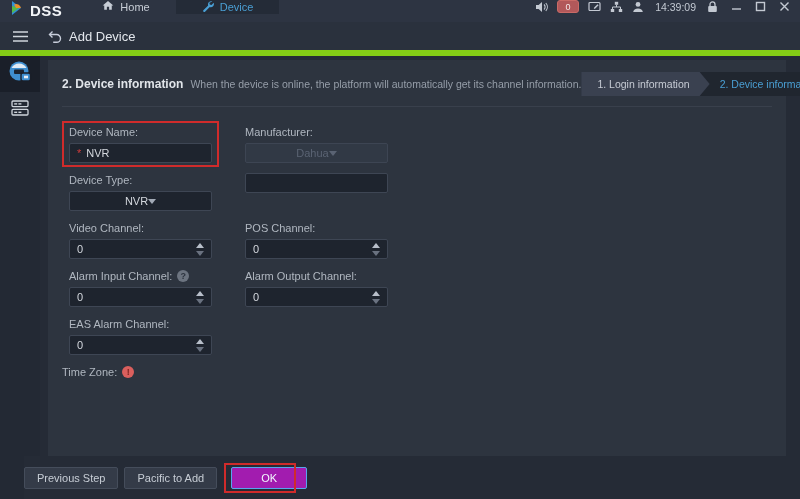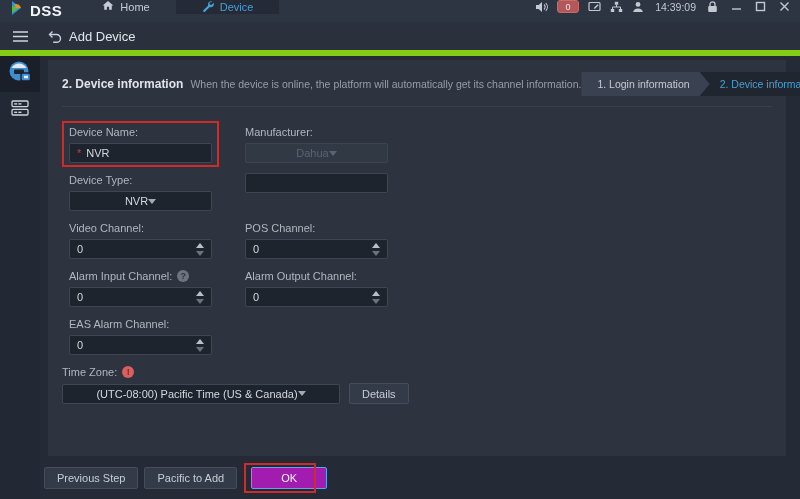--- a/index.html
+++ b/index.html
@@ -65,21 +65,21 @@
                  font-size:9px; font-weight:bold; display:flex; align-items:center; justify-content:center; cursor:pointer; }
   .alert-dot { width:12px; height:12px; border-radius:50%; background:#da5f5d; color:#7e2320;
                font-size:9px; font-weight:bold; display:flex; align-items:center; justify-content:center; }
   .tz-row { display:flex; align-items:center; gap:9px; }
   .tz-select { width:278px; }
   .btn { height:22px; background:#343b48; border:1px solid #454d5b; border-radius:2px; color:#c7cdd5;
          font-size:11px; padding:0 12px; font-family:inherit; cursor:pointer; }
   .btn.details { height:21px; }
 
   
-  .actions { position:absolute; left:44px; right:0; bottom:0; height:43px; background:#252b36;
+  .actions { position:absolute; left:24px; right:0; bottom:0; height:43px; background:#252b36;
              display:flex; align-items:center; gap:6px; padding-left:0; }
   .btn.primary { background:#a21caf; border-color:#57a5ee; color:#f2f8fe; width:76px; }
   .okwrap { position:relative; margin-left:8px; }
 
   
   .hl { position:absolute; border:2px solid #d02b2b; pointer-events:none; z-index:5; }
   .hl-name { left:-7px; top:-4px; width:157px; height:46px; }
   .hl-ok { left:-7px; top:-4px; width:72px; height:30px; }
 </style>
 </head>
@@ -314,27 +314,20 @@
               </span>
           </div>
         </div>
       </div>
 
       <div class="field" style="width:auto; margin-top:1px;">
         <span class="field-label">
           <span>Time Zone:</span>
           <span class="alert-dot">!</span>
         </span>
-        <div class="tz-row">
-          <div class="tbox select tz-select">
-            <span>(UTC-08:00) Pacific Time (US &amp; Canada)</span>
-            <span class="chev"></span>
-          </div>
-          <button class="btn details">Details</button>
-        </div>
       </div>
 
     </div>
   </section>
 
   <footer class="actions">
     <button class="btn">Previous Step</button>
     <button class="btn">Pacific to Add</button>
     <span class="okwrap">
       <span class="hl hl-ok"></span>

